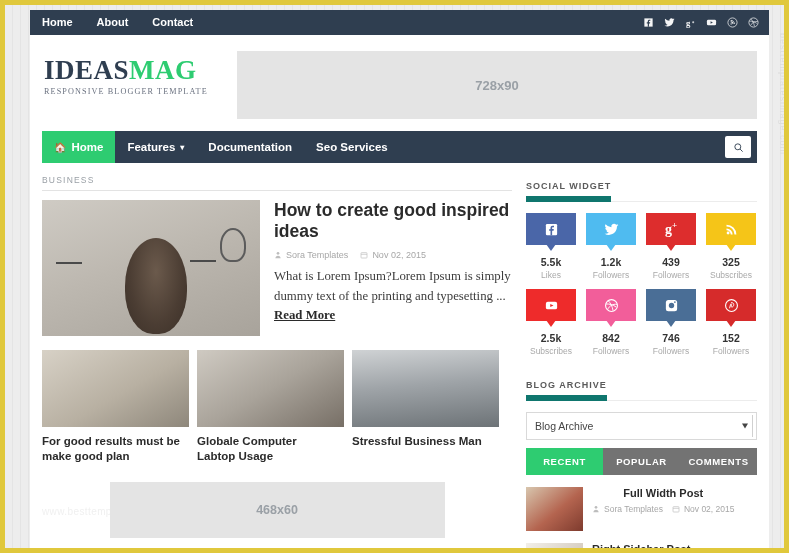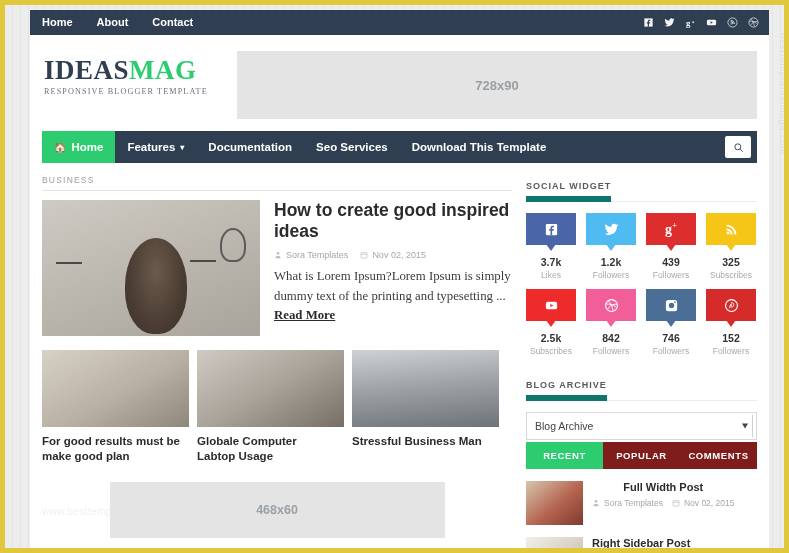--- a/index.html
+++ b/index.html
@@ -299,22 +299,22 @@
     border-left:3.5px solid transparent;
     border-right:3.5px solid transparent;
     border-top:5px solid #444;
   }
   .archive-select .bar {
     position:absolute; right: 3px; top: 2px; bottom: 2px;
     width: 1px; background: #d0d0d0;
   }
 
   .tabs {
-    display: flex; margin-top: 2px;
-    background: #7f1d1d;
+    display: flex; margin-top: 8px;
+    background: #737373;
   }
   .tabs .tab {
     flex: 1;
     text-align: center;
     font-size: 9.5px;
     font-weight: bold;
     letter-spacing: .6px;
     color: #ffffff;
     padding: 8px 0;
     text-transform: uppercase;
@@ -397,21 +397,20 @@
       <a href="#" class="item active">
         <span class="home-ico">🏠</span>
         <span>Home</span>
       </a>
       <a href="#" class="item">
         <span>Features</span>
         <span class="caret">▾</span>
       </a>
       <a href="#" class="item">Documentation</a>
       <a href="#" class="item">Seo Services</a>
-      <a href="#" class="item">Download This Template</a>
       <div class="search-btn">
         <svg viewBox="0 0 24 24">
             <circle cx="10.5" cy="10.5" r="6.5"></circle>
             <line x1="15.5" y1="15.5" x2="21" y2="21"></line>
           </svg>
       </div>
     </div>
 
     <div class="content">
 
@@ -478,21 +477,21 @@
 
         <div class="social-grid">
 
           <div class="sbox">
             <div class="chip" style="--c:#4a66a8;background:#4a66a8">
               <svg viewBox="0 0 24 24">
                   <rect x="3" y="3" width="18" height="18" rx="2" fill="#fff"></rect>
                   <path d="M13 21v-7h2.3l.35-2.7H13V9.6c0-.78.22-1.3 1.33-1.3H16V5.9c-.25-.03-1.1-.1-2.1-.1-2.08 0-3.5 1.27-3.5 3.6v2H8.2V14h2.2v7z" fill="#4a66a8"></path>
                 </svg>
             </div>
-            <div class="num">3.7k</div>
+            <div class="num">5.5k</div>
             <div class="lbl">Likes</div>
           </div>
 
           <div class="sbox">
             <div class="chip" style="--c:#4fbbf0;background:#4fbbf0">
               <svg viewBox="0 0 24 24">
                   <path d="M23 4.9c-.8.36-1.7.6-2.6.71a4.6 4.6 0 0 0 2-2.5c-.9.53-1.9.9-2.9 1.1a4.5 4.5 0 0 0-7.7 4.1A12.9 12.9 0 0 1 2.5 3.6a4.5 4.5 0 0 0 1.4 6.05c-.75 0-1.45-.22-2-.55v.05a4.5 4.5 0 0 0 3.6 4.4c-.66.18-1.3.2-1.95.08a4.5 4.5 0 0 0 4.2 3.13A9 9 0 0 1 1 18.6a12.7 12.7 0 0 0 6.9 2c8.3 0 12.8-6.9 12.8-12.85v-.6A9 9 0 0 0 23 4.9z"></path>
                 </svg>
             </div>
             <div class="num">1.2k</div>

